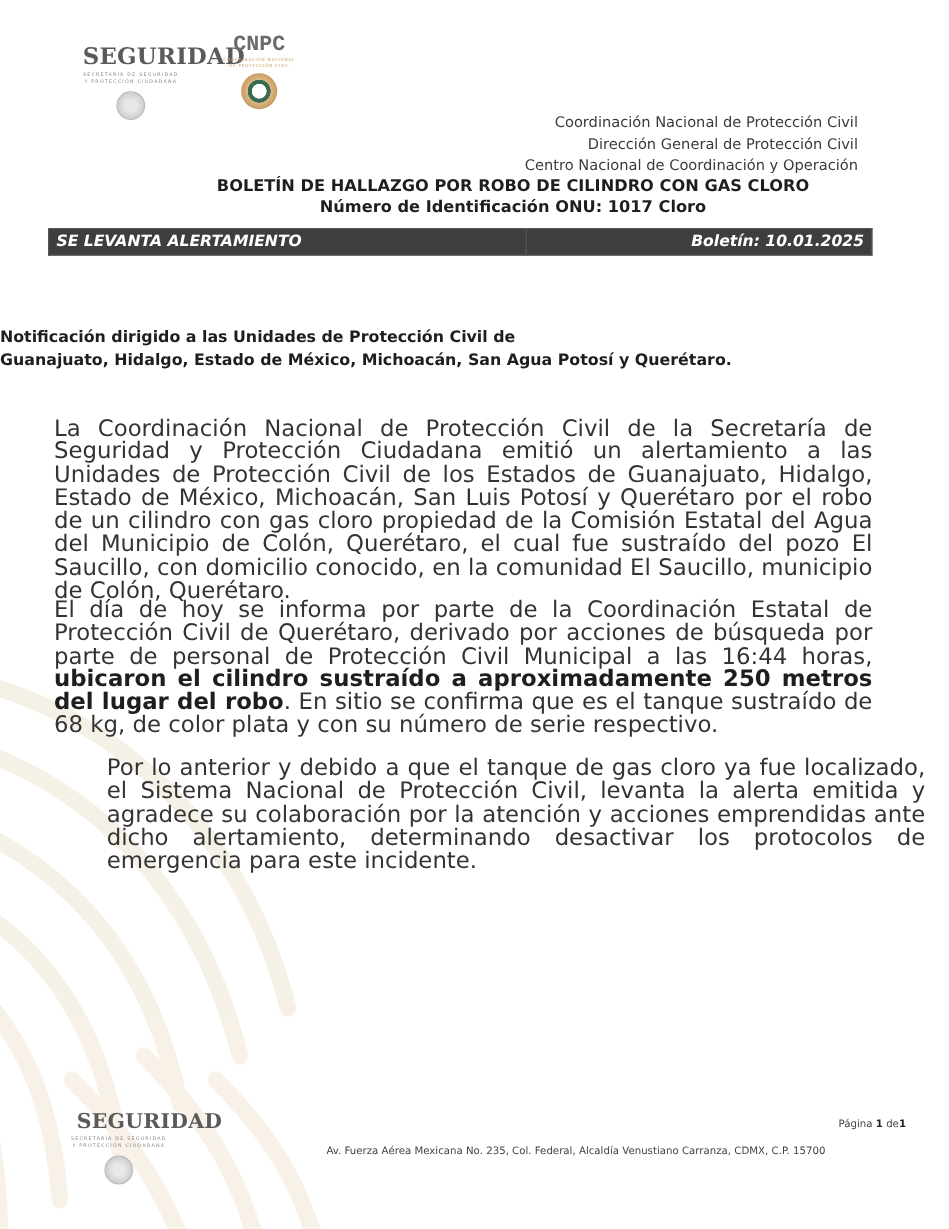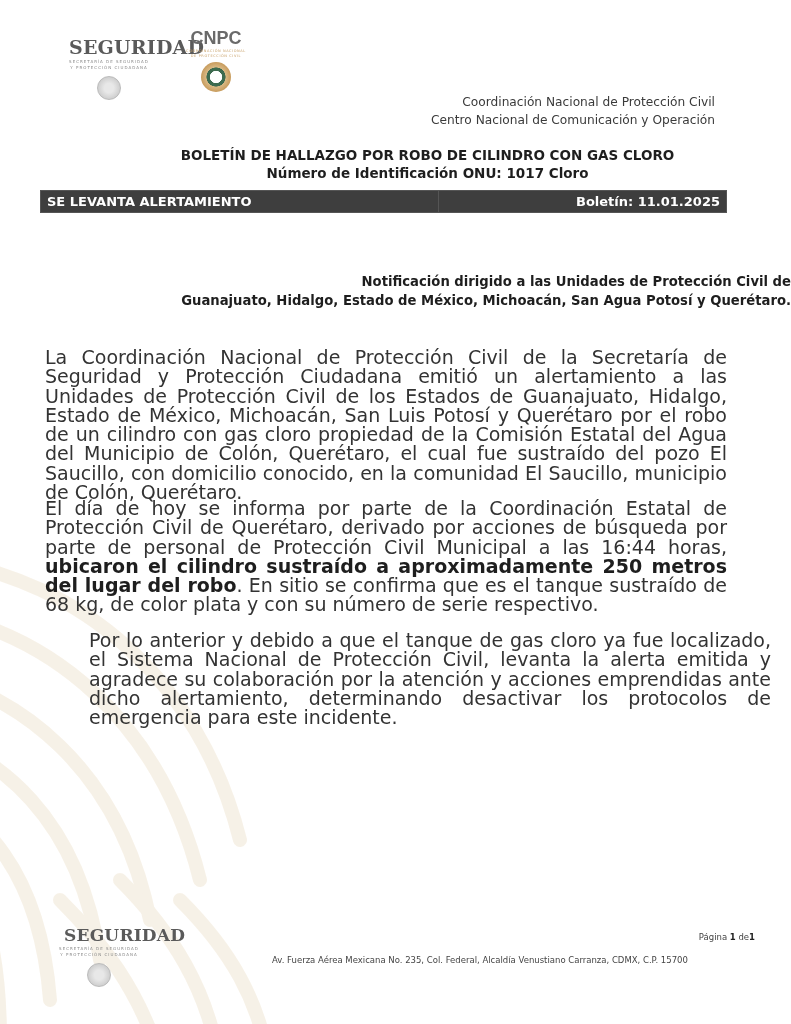--- a/index.html
+++ b/index.html
@@ -22,21 +22,21 @@
       font-weight: bold; font-size: 19px; color: #5a5a5a; letter-spacing: 0.2px; margin-left: 24px;
     }
     .seg-sub { font-size: 4px; color: #888; letter-spacing: 1px; line-height: 5px; margin-top: 1px; }
     .seal {
       width: 22px; height: 22px; border-radius: 50%;
       margin: 6px auto 0; border: 1px solid #bbb;
       background: radial-gradient(circle, #e8e8e8 30%, #cfcfcf 70%, #eee 100%);
     }
     .cnpc-logo { position: absolute; left: 138px; top: 0; width: 66px; text-align: center; }
     .cnpc-word {
-      font-family: Liberation Sans, sans-serif;
+      font-family: Liberation Mono, monospace;
       font-weight: bold; font-size: 18px; color: #6a6a6a;
     }
     .cnpc-sub { font-size: 3.5px; color: #c9a26a; line-height: 4.5px; letter-spacing: 0.6px; }
     .cnpc-emblem {
       width: 30px; height: 30px; border-radius: 50%; margin: 4px auto 0;
       background: radial-gradient(circle, #fff 28%, #3d6b4f 30%, #3d6b4f 44%, #d9b985 46%, #c89c5d 70%, #e8d5b0 100%);
       position: relative;
     }
     .cnpc-emblem::after {
       content: ""; position: absolute; left: 10px; top: 9px;
@@ -47,26 +47,26 @@
       position: absolute; right: 76px; top: 45px; text-align: right;
       font-size: 12.2px; line-height: 18px; color: #3a3a3a; margin-top: 48px;
     }
     .title-block {
       position: absolute; left: 0; width: 791px; top: 146px; text-align: center;
       font-weight: bold; font-size: 13.5px; line-height: 18px; color: #1e1e1e; padding-left: 32px;
     }
     .status-table {
       position: absolute; left: 40px; top: 190px; width: 687px;
       border-collapse: collapse; background: #3e3e3e; color: #ffffff;
-      font-weight: bold; font-size: 13px;
+      font-weight: bold; font-size: 13px; font-style: italic;
     }
     .status-table td { padding: 1px 6px; height: 19px; border: 1px solid #555; }
     .status-table td.right { text-align: right; }
     .notification {
-      position: absolute; left: 0; width: 791px; top: 272px; text-align: right;
+      position: absolute; left: 0; width: 791px; top: 272px; text-align: left;
       font-weight: bold; font-size: 13.2px; line-height: 19px; color: #1e1e1e;
     }
     .para {
       position: absolute; left: 45px; width: 682px;
       font-size: 19px; line-height: 19.3px; color: #333;
       text-align: justify; margin: 0;
     }
     .para b { color: #1e1e1e; }
     .p1 { top: 348px; }
     .p2 { top: 499px; }
@@ -104,33 +104,34 @@
   <div class="cnpc-logo">
     <div class="cnpc-word">CNPC</div>
     <div class="cnpc-sub">COORDINACIÓN NACIONAL</div>
     <div class="cnpc-sub">DE PROTECCIÓN CIVIL</div>
     <div class="cnpc-emblem"></div>
   </div>
 </div>
 
 <div class="header-right">
   <div>Coordinación Nacional de Protección Civil</div>
-  <div>Centro Nacional de Comunicación y Operación</div>
+  <div>Dirección General de Protección Civil</div>
+  <div>Centro Nacional de Coordinación y Operación</div>
 </div>
 
 <div class="title-block">
   <div>BOLETÍN DE HALLAZGO POR ROBO DE CILINDRO CON GAS CLORO</div>
   <div>Número de Identificación ONU: 1017 Cloro</div>
 </div>
 
 <table class="status-table">
   <tbody>
       <tr>
     <td>SE LEVANTA ALERTAMIENTO</td>
-    <td class="right">Boletín: 11.01.2025</td>
+    <td class="right">Boletín: 10.01.2025</td>
   </tr>
 </tbody>
   </table>
 
 <div class="notification">
   <div>Notificación dirigido a las Unidades de Protección Civil de</div>
   <div>Guanajuato, Hidalgo, Estado de México, Michoacán, San Agua Potosí y Querétaro.</div>
 </div>
 
 <p class="para p1">La Coordinación Nacional de Protección Civil de la Secretaría de Seguridad y Protección Ciudadana emitió un alertamiento a las Unidades de Protección Civil de los Estados de Guanajuato, Hidalgo, Estado de México, Michoacán, San Luis Potosí y Querétaro por el robo de un cilindro con gas cloro propiedad de la Comisión Estatal del Agua del Municipio de Colón, Querétaro, el cual fue sustraído del pozo El Saucillo, con domicilio conocido, en la comunidad El Saucillo, municipio de Colón, Querétaro.</p>

